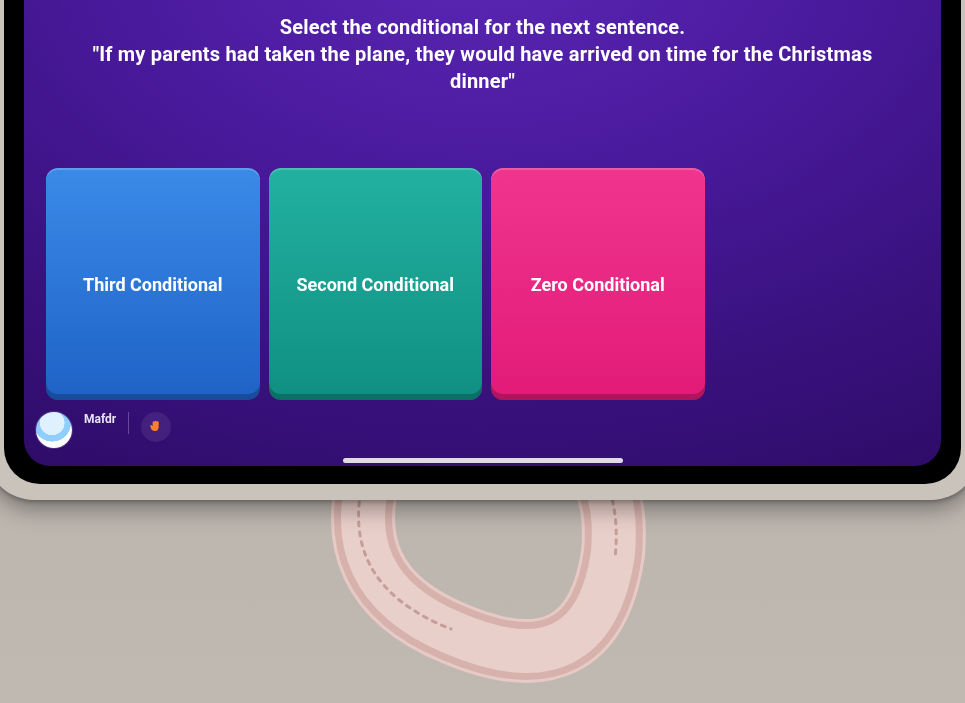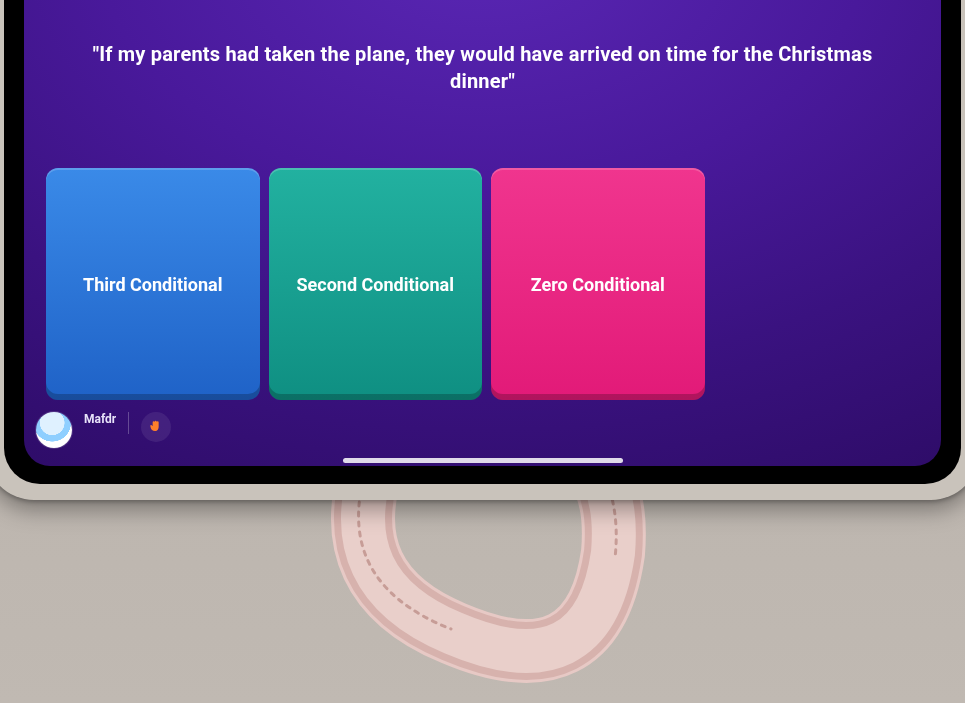--- a/index.html
+++ b/index.html
@@ -169,21 +169,21 @@
       <path d="M 115 0 Q 76 118 198 166" fill="none" stroke="#c79d97" stroke-width="3" stroke-linecap="round" stroke-dasharray="4 6"></path>
       <path d="M 345 0 Q 368 40 362 95" fill="none" stroke="#c79d97" stroke-width="3" stroke-linecap="round" stroke-dasharray="4 6"></path>
     </svg>
   </div>
 
   <div class="tablet">
     <div class="bezel">
       <div class="screen">
 
         <div class="question">
-          <br>
+          <span>Select the conditional for the next sentence.</span><br>
           <span>"If my parents had taken the plane, they would have arrived on time for the Christmas dinner"</span>
         </div>
 
         <div class="choices">
           <div class="choice c0">
             <span>Third Conditional</span>
           </div>
           <div class="choice c1">
             <span>Second Conditional</span>
           </div>

